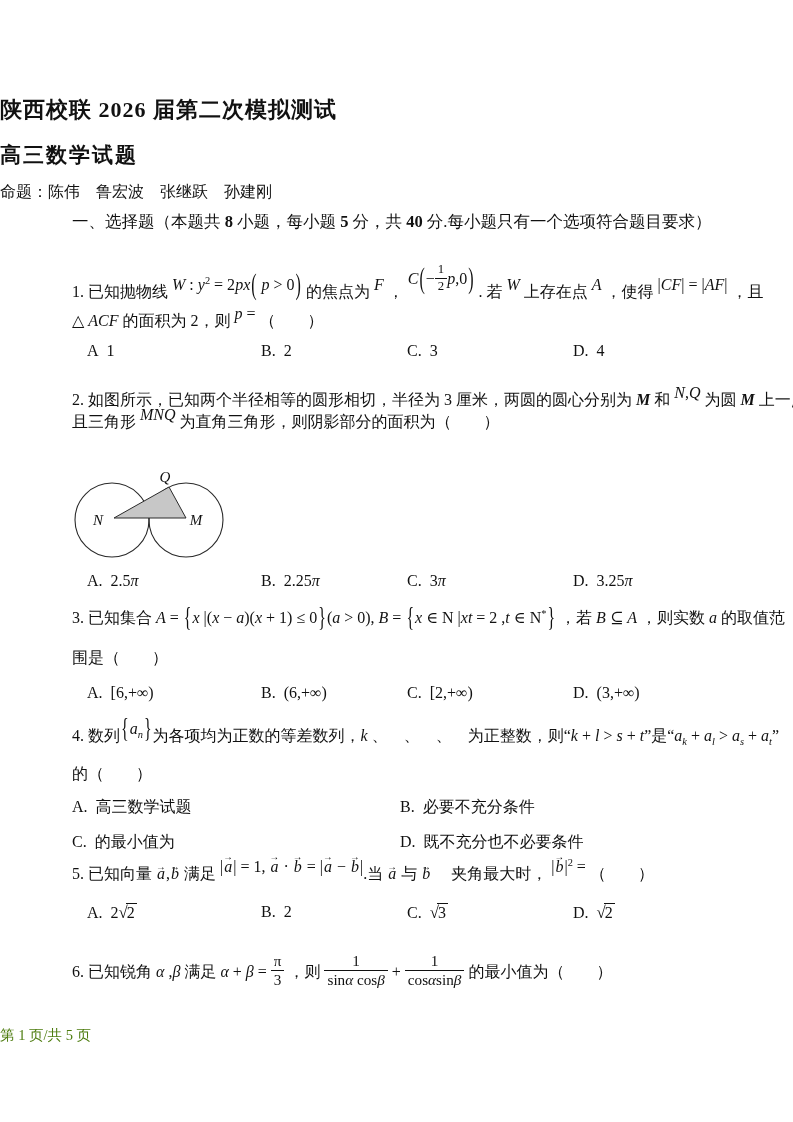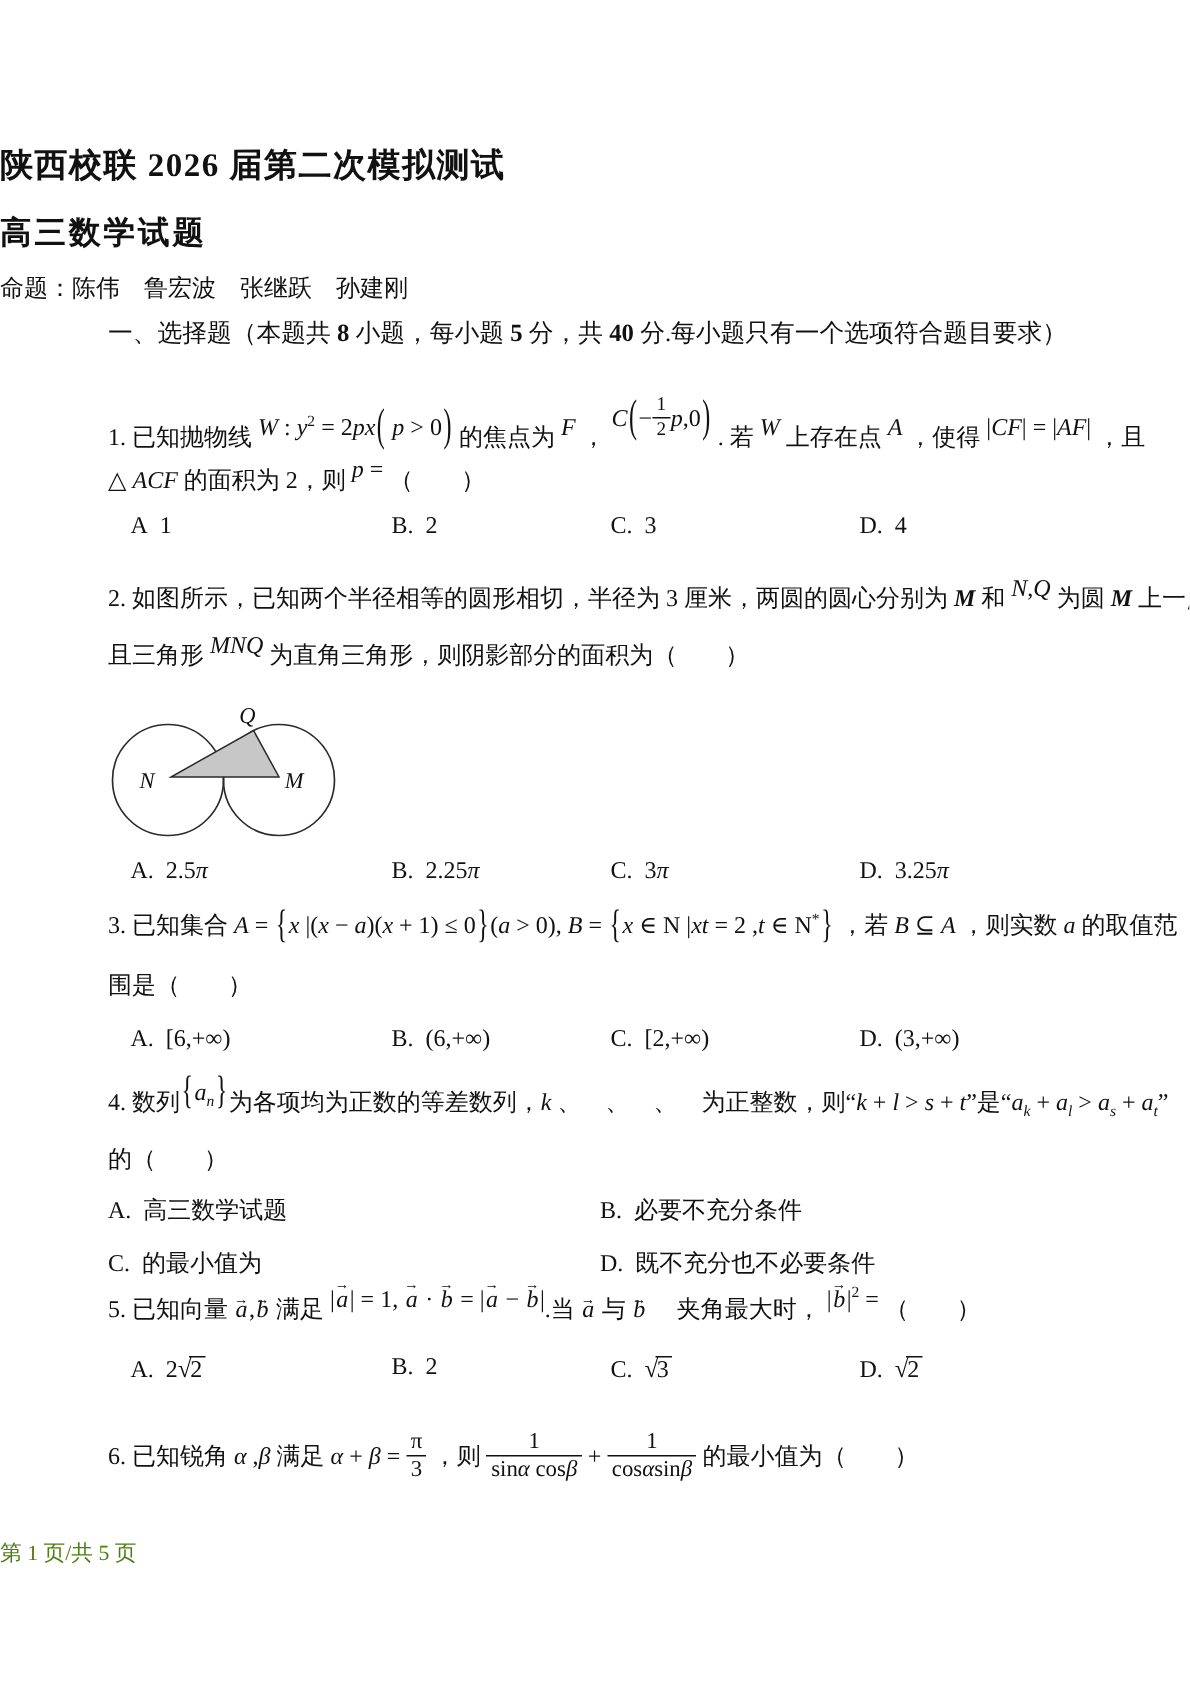--- a/index.html
+++ b/index.html
@@ -55,21 +55,21 @@
   <div class="abs line" style="top:276px">1.  已知抛物线 <span class="m"><i>W</i> : <i>y</i><sup>2</sup> = 2<i>px</i><span class="bp">(</span> <i>p</i> &gt; 0<span class="bp">)</span></span> 的焦点为 <span class="m"><i>F</i></span> ， <span class="m2"><i>C</i><span class="bp">(</span>−<span class="fr"><span class="n">1</span><span class="d">2</span></span><i>p</i>,0<span class="bp">)</span></span> . 若 <span class="m"><i>W</i></span> 上存在点 <span class="m"><i>A</i></span> ，使得 <span class="m">|<i>CF</i>| = |<i>AF</i>|</span> ，且</div>
   <div class="abs line" style="top:311px">△ <i>ACF</i> 的面积为 2，则 <span class="m"><i>p</i> =</span> （　　）</div>
   <div class="abs opts" style="top:342px">
     <span class="opt o1"><span class="olabel">A</span><span>1</span></span>
     <span class="opt o2"><span class="olabel">B.</span><span>2</span></span>
     <span class="opt o3"><span class="olabel">C.</span><span>3</span></span>
     <span class="opt o4"><span class="olabel">D.</span><span>4</span></span>
   </div>
 
   <div class="abs line" style="top:390px">2.  如图所示，已知两个半径相等的圆形相切，半径为 3 厘米，两圆的圆心分别为 <b><i>M</i></b> 和 <span class="m"><i>N</i>,<i>Q</i></span> 为圆 <b><i>M</i></b> 上一点，</div>
-  <div class="abs line" style="top:428px">且三角形 <span class="m"><i>MNQ</i></span> 为直角三角形，则阴影部分的面积为（　　）</div>
+  <div class="abs line" style="top:412px">且三角形 <span class="m"><i>MNQ</i></span> 为直角三角形，则阴影部分的面积为（　　）</div>
 
   <svg class="figure" width="164" height="118" viewBox="0 0 164 118">
     <circle cx="38" cy="56" r="37" fill="none" stroke="#2a2a2a" stroke-width="1.1"></circle>
     <circle cx="112" cy="56" r="37" fill="none" stroke="#2a2a2a" stroke-width="1.1"></circle>
     <polygon points="40,54 112,54 95,23" stroke="#2a2a2a" stroke-width="1" fill="#c7c7c7"></polygon>
     <text x="24" y="61" text-anchor="middle">N</text>
     <text x="122" y="61" text-anchor="middle">M</text>
     <text x="91" y="18" text-anchor="middle">Q</text>
   </svg>
 

